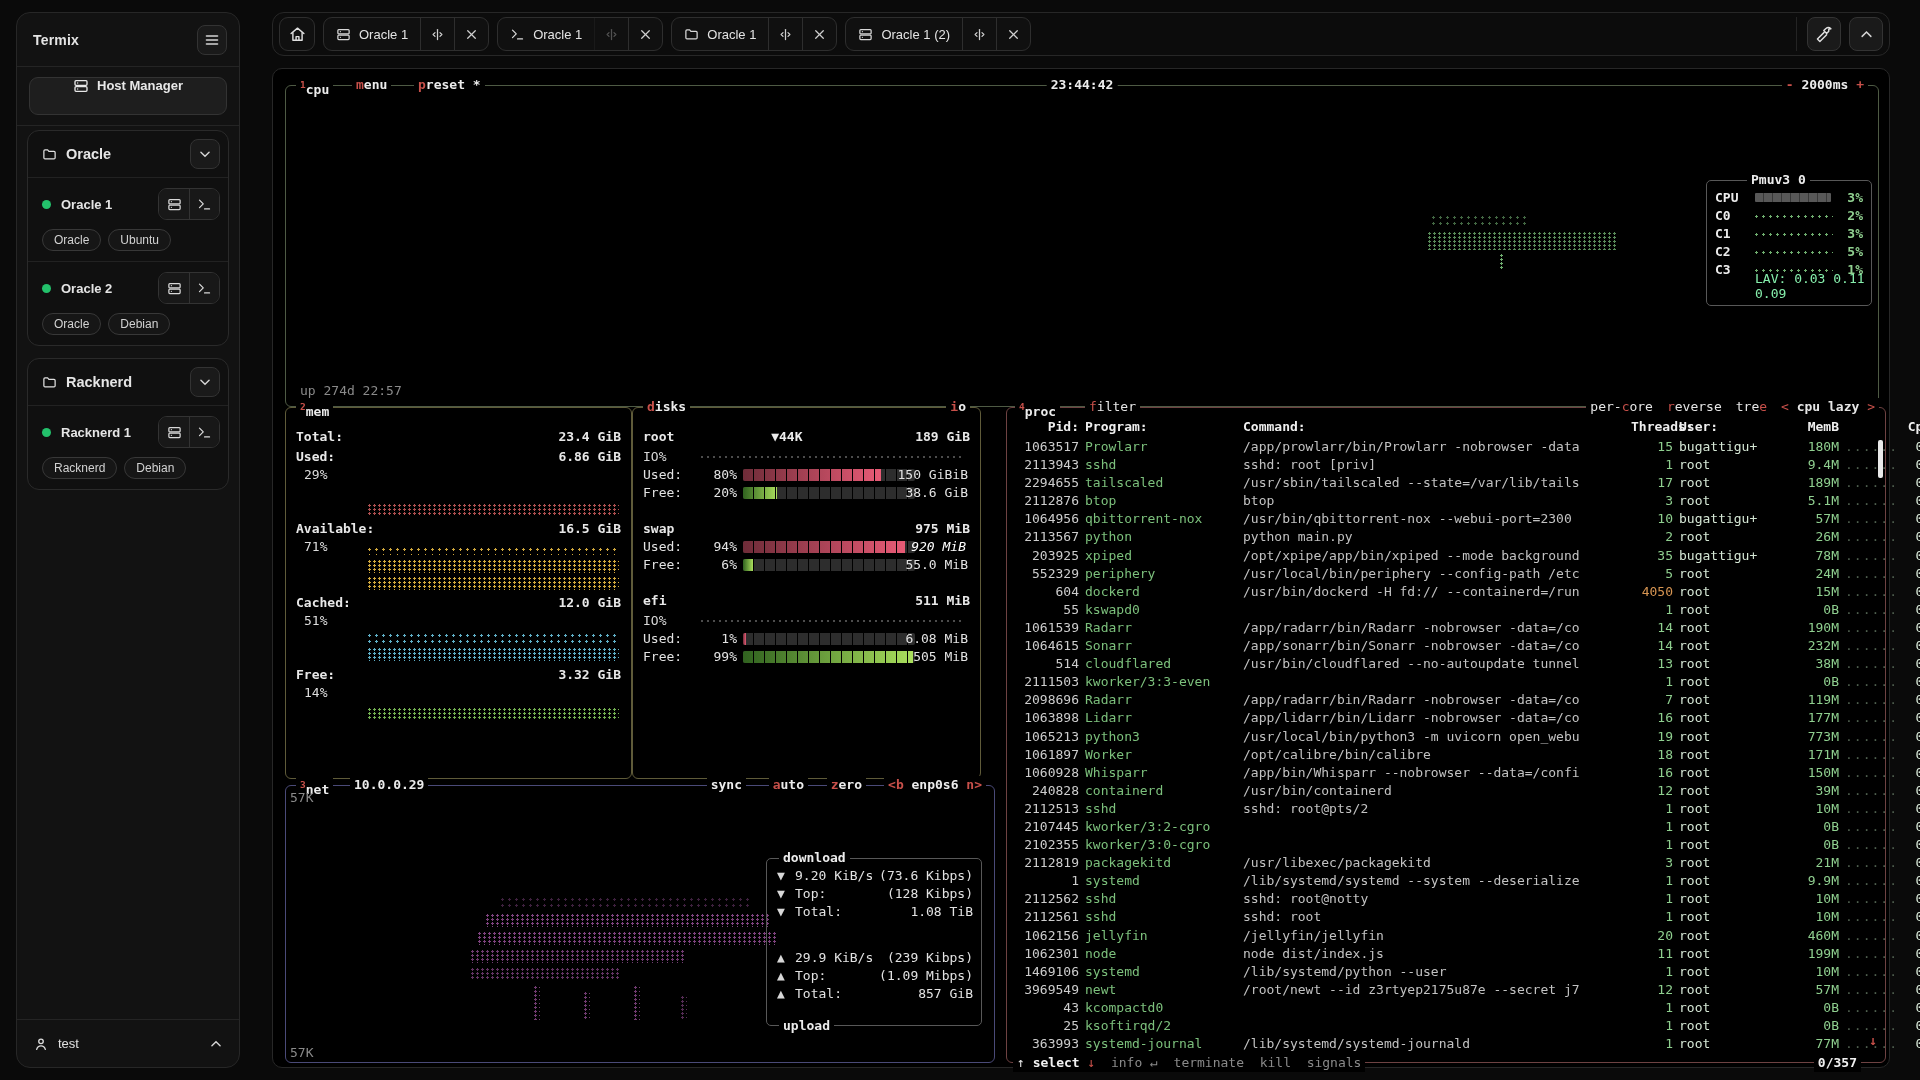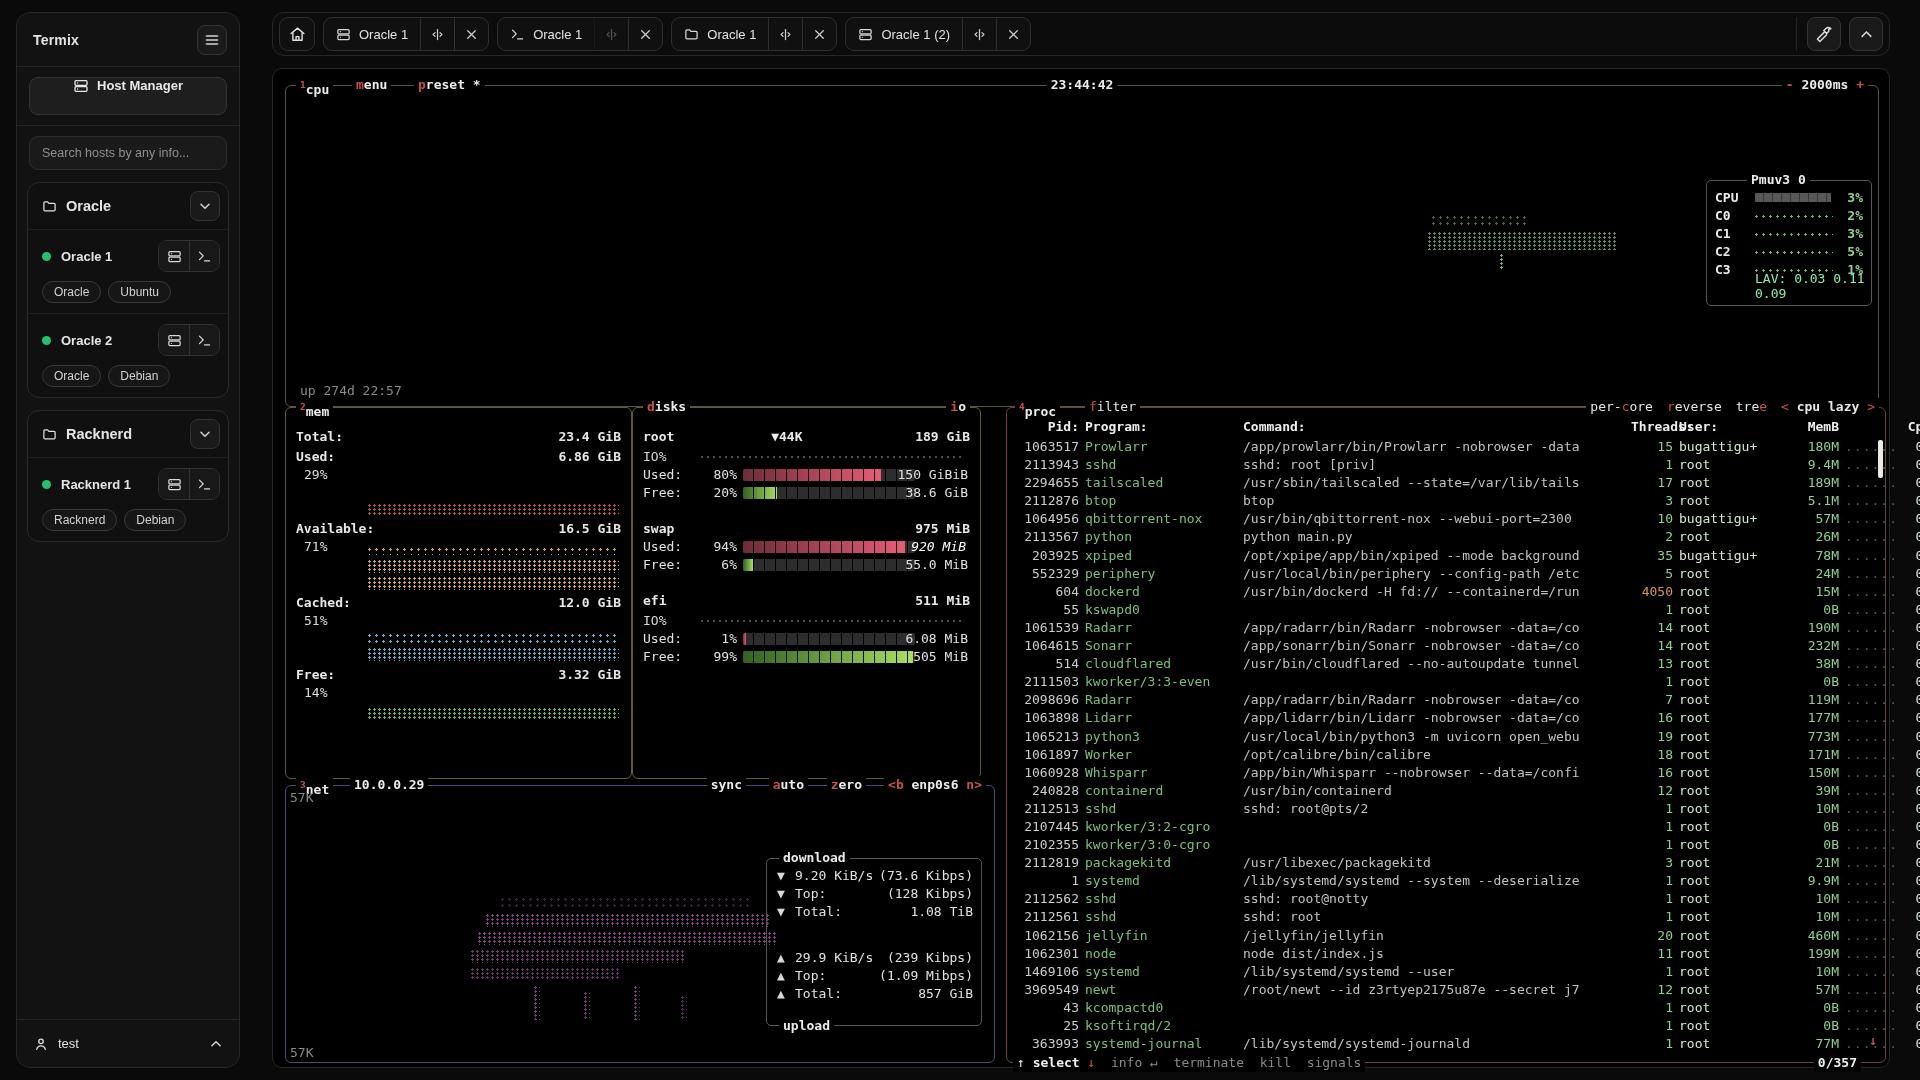--- a/index.html
+++ b/index.html
@@ -122,23 +122,20 @@
         <svg width="16" height="16" viewBox="0 0 24 24" fill="none" stroke="#e8e8e8" stroke-width="2" stroke-linecap="round">
             <rect x="3" y="4" width="18" height="7" rx="1.5"></rect>
             <rect x="3" y="13" width="18" height="7" rx="1.5"></rect>
             <line x1="7" y1="7.5" x2="7.01" y2="7.5"></line>
             <line x1="7" y1="16.5" x2="7.01" y2="16.5"></line>
           </svg>
       </span>
       <span>Host Manager</span>
     </div>
   </div>
-  <div class="sb-search-wrap">
-    <input class="sb-search" placeholder="Search hosts by any info..." style="">
-  </div>
   <div class="sb-scroll" id="sb-groups">
       <div class="group-card">
         <div class="group-head">
           <span style="color: rgb(224, 224, 224);">
             <svg width="15" height="15" viewBox="0 0 24 24" fill="none" stroke="currentColor" stroke-width="2" stroke-linejoin="round">
               <path d="M3 6.5c0-1 .8-1.8 1.8-1.8h4.2l2 2.3h8.2c1 0 1.8.8 1.8 1.8v8.4c0 1-.8 1.8-1.8 1.8H4.8c-1 0-1.8-.8-1.8-1.8V6.5z"></path>
             </svg>
           </span>
           <div class="group-name">Oracle</div>
           <div class="iconbtn">
@@ -901,21 +898,21 @@
           <span class="c-cmd">node dist/index.js</span>
           <span class="c-thr">11</span>
           <span class="c-user">root</span>
           <span class="c-mem">199M</span>
           <span class="c-dots">........</span>
           <span class="c-cpu">0.0</span>
         </div>
         <div class="pr-row">
           <span class="c-pid">1469106</span>
           <span class="c-prog">systemd</span>
-          <span class="c-cmd">/lib/systemd/systemd --user</span>
+          <span class="c-cmd">/lib/systemd/python --user</span>
           <span class="c-thr">1</span>
           <span class="c-user">root</span>
           <span class="c-mem">10M</span>
           <span class="c-dots">........</span>
           <span class="c-cpu">0.0</span>
         </div>
         <div class="pr-row">
           <span class="c-pid">3969549</span>
           <span class="c-prog">newt</span>
           <span class="c-cmd">/root/newt --id z3rtyep2175u87e --secret j7</span>

